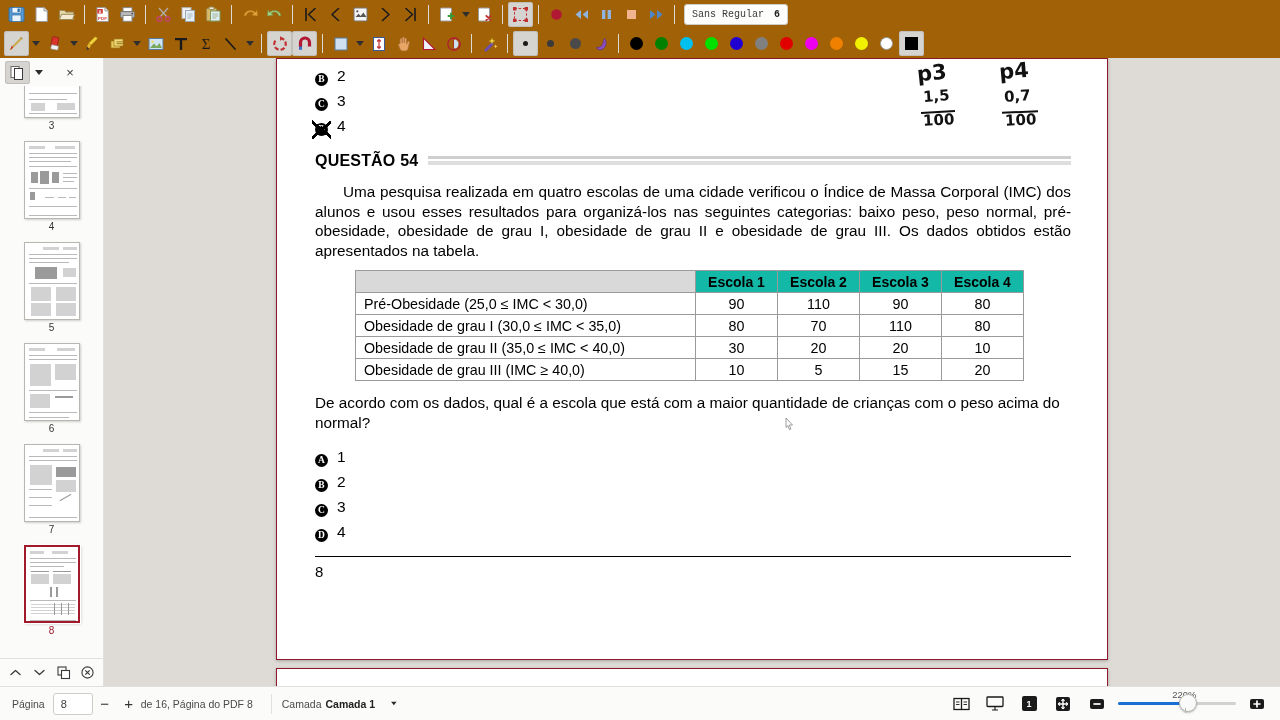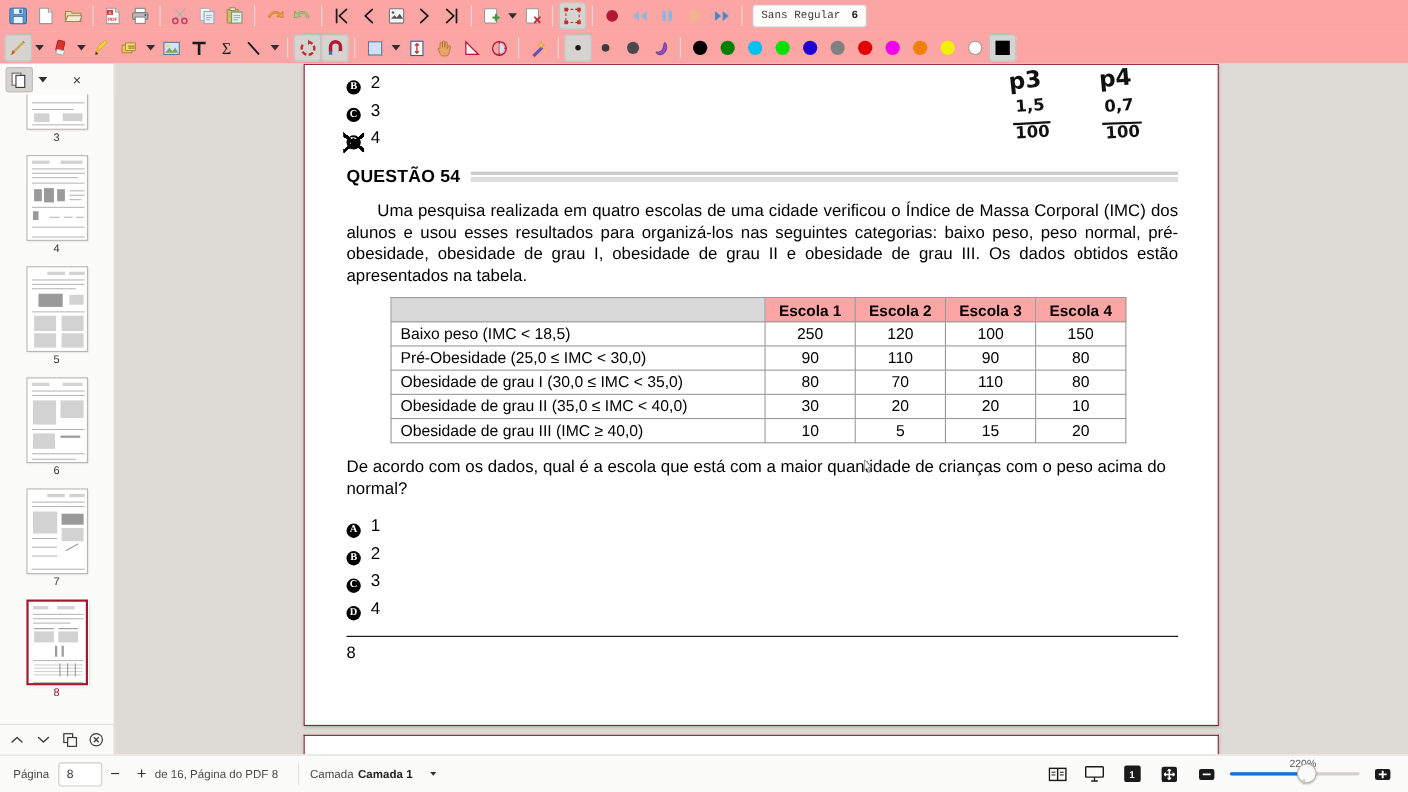--- a/index.html
+++ b/index.html
@@ -8,21 +8,21 @@
     font-family: "Liberation Sans", sans-serif;
     background: #ffffff;
     overflow: hidden;
   }
   #app { position: relative; width: 1280px; height: 720px; background: #fbfbfa; }
 
   
   .toolbar {
     display: flex; align-items: center;
     height: 29px; width: 1280px;
-    background: #fca5a5;
+    background: #a16207;
     padding-left: 4px;
     gap: 0px;
   }
   .toolbar.row2 { height: 29px; }
   .tbtn {
     width: 25px; height: 25px;
     display: flex; align-items: center; justify-content: center;
     border-radius: 3px;
     position: relative;
     flex: 0 0 auto;
@@ -116,21 +116,21 @@
     margin-top: 12px;
   }
   .para .ind { display:inline-block; width: 28px; }
   .q2 { font-size: 15.3px; line-height: 19.5px; }
 
   
   table.imc { border-collapse: collapse; font-size: 14.3px; margin: 10px 0 0 40px; }
   table.imc td, table.imc th {
     border: 1px solid #9a9a9a; padding: 2.5px 8px; white-space: nowrap;
   }
-  table.imc thead th { background: #fca5a5; font-weight: bold; text-align: center; font-size: 14px;}
+  table.imc thead th { background: #14b8a6; font-weight: bold; text-align: center; font-size: 14px;}
   table.imc thead th.blank { background: #d9d9d9; width: 340px; }
   table.imc td.lbl { text-align: left; }
   table.imc td.num { text-align: center; width: 82px; }
 
   .footrule { border-top: 1.3px solid #000; margin-top: 12px; }
   .foot { display:flex; font-size: 15px; margin-top: 6px; }
   .foot .pg { width: 170px; }
 
   
   .hw { position: absolute; font-family: "DejaVu Sans", sans-serif; color:#111; }
@@ -674,27 +674,20 @@
             <thead>
               <tr>
                 <th class="blank"></th>
                 <th>Escola 1</th>
                 <th>Escola 2</th>
                 <th>Escola 3</th>
                 <th>Escola 4</th>
               </tr>
             </thead>
             <tbody>
-              <tr>
-                <td class="lbl">Baixo peso (IMC &lt; 18,5)</td>
-                <td class="num">250</td>
-                <td class="num">120</td>
-                <td class="num">100</td>
-                <td class="num">150</td>
-              </tr>
               <tr>
                 <td class="lbl">Pré-Obesidade (25,0 ≤ IMC &lt; 30,0)</td>
                 <td class="num">90</td>
                 <td class="num">110</td>
                 <td class="num">90</td>
                 <td class="num">80</td>
               </tr>
               <tr>
                 <td class="lbl">Obesidade de grau I (30,0 ≤ IMC &lt; 35,0)</td>
                 <td class="num">80</td>

